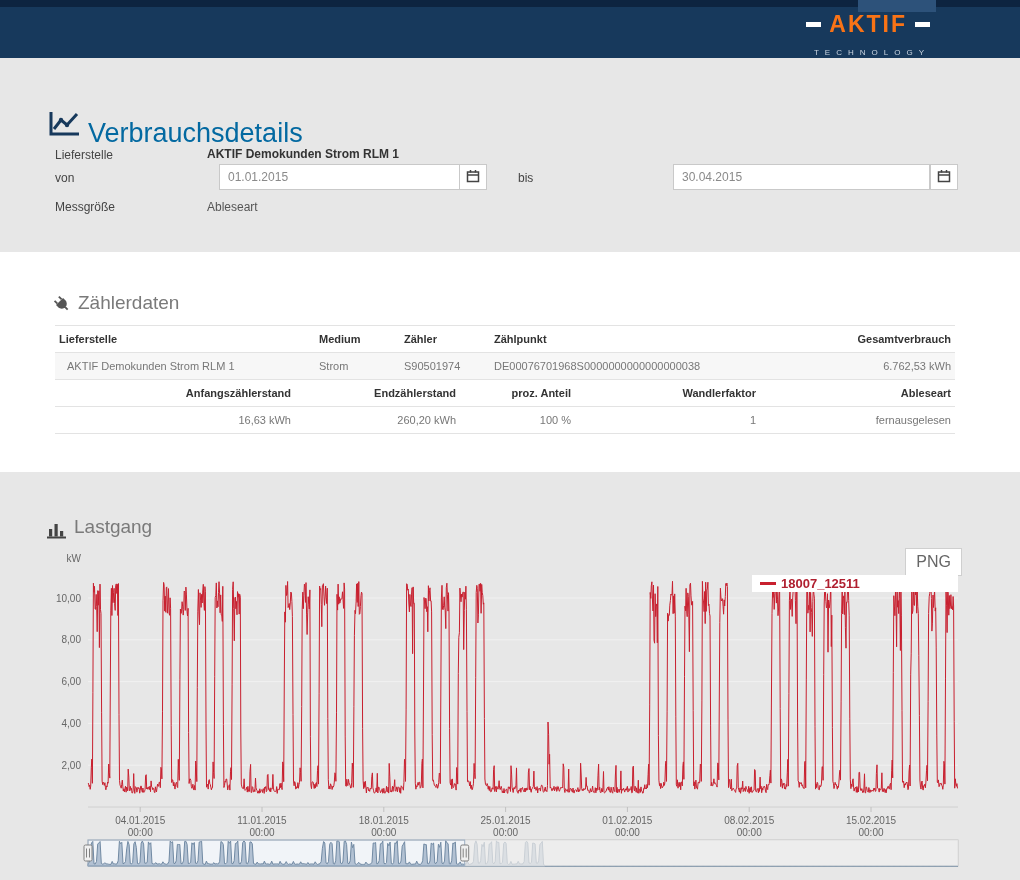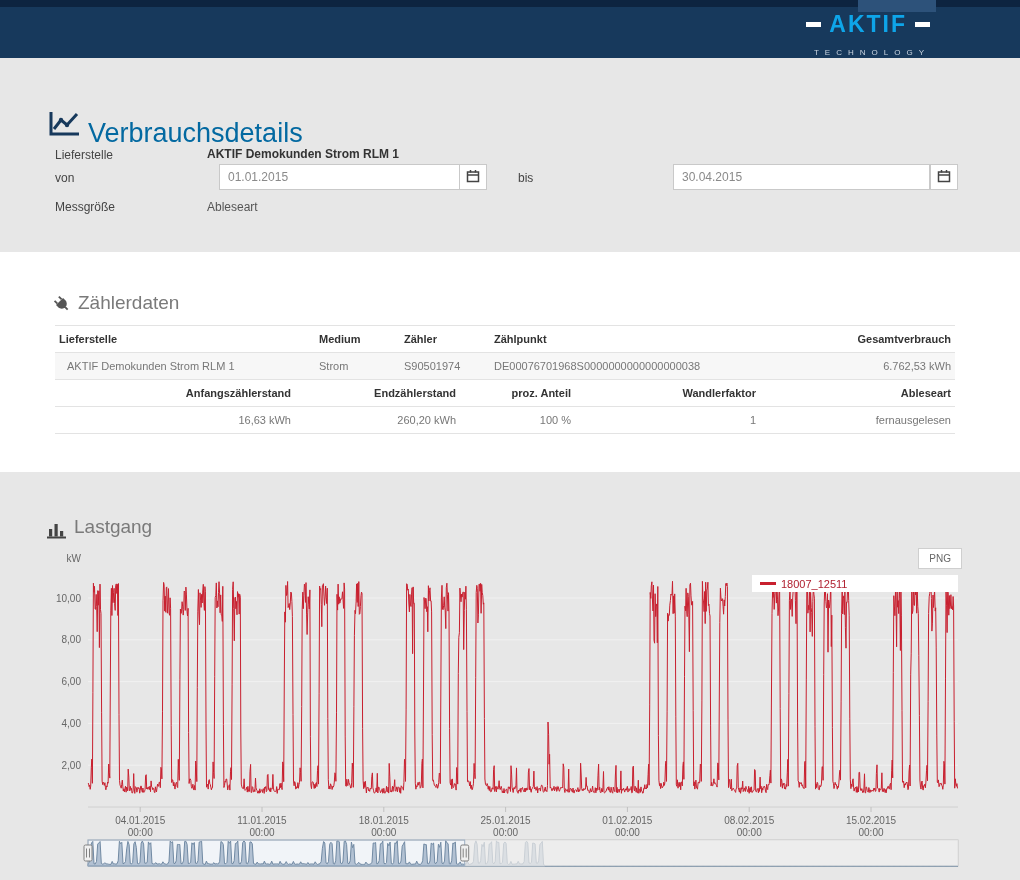--- a/index.html
+++ b/index.html
@@ -5,21 +5,21 @@
   *{margin:0;padding:0;box-sizing:border-box}
   html,body{background:#d6d6d6}
   body{font-family:"Liberation Sans",sans-serif}
   .page{position:relative;width:1020px;height:880px;background:#e7e7e7;overflow:hidden}
 
   
   .app-header{position:absolute;left:0;top:0;width:1020px;height:58px;background:#17395c}
   .header-strip{position:absolute;left:0;top:0;width:1020px;height:7px;background:#0d2440}
   .logo-accent{position:absolute;top:0;right:84px;width:78px;height:12px;background:#2d527a}
   .logo{position:absolute;top:13px;right:90px;display:flex;flex-direction:column;align-items:flex-end}
-  .logo-main{display:flex;align-items:center;gap:8px;color:#0ea5e9;font-size:23px;font-weight:bold;letter-spacing:2px;line-height:1}
+  .logo-main{display:flex;align-items:center;gap:8px;color:#f97316;font-size:23px;font-weight:bold;letter-spacing:2px;line-height:1}
   .logo-bar{width:15px;height:5px;background:#fff}
   .logo-sub{color:#c9d4e0;font-size:8px;letter-spacing:6px;margin-top:12px}
 
   
   .title-lg{position:absolute;left:88px;top:118px;font-size:27px;font-weight:300;color:#0369a1}
   .icon-lg{position:absolute;left:48px;top:110px}
   .title-md{position:absolute;font-size:19px;font-weight:400;color:#7a7a7a}
   .icon-md{position:absolute}
 
   
@@ -36,26 +36,26 @@
   th,td{padding:7px 4px;overflow:hidden;white-space:nowrap}
   th{font-weight:bold;color:#333;text-align:left}
   td{color:#777}
   .t-right{text-align:right}
   .row-shade{background:#f7f7f7}
   .tblA{border-top:1px solid #e3e3e3}
   .tblA tr, .tblB tr{border-bottom:1px solid #e3e3e3}
   .indent{padding-left:12px}
 
   
-  .png-btn{position:absolute;right:58px;top:548px;background:#fff;border:1px solid #cfcfcf;color:#666;font-size:10px;padding:4px 10px;cursor:pointer;font-family:"Liberation Sans",sans-serif}
+  .png-btn{position:absolute;right:58px;top:548px;background:#fff;border:1px solid #cfcfcf;color:#666;font-size:16px;padding:4px 10px;cursor:pointer;font-family:"Liberation Sans",sans-serif}
   .chart-wrap{position:absolute;left:40px;top:545px;width:940px;height:335px}
   .chart-wrap svg{display:block}
   .legend{position:absolute;left:712px;top:30px;width:206px;height:17px;background:#fff;display:flex;align-items:center;gap:5px;padding:0 8px}
   .legend-line{display:inline-block;width:16px;height:3px;background:#c8202f}
-  .legend-label{font-size:11px;font-weight:normal;color:#b02030}
+  .legend-label{font-size:13px;font-weight:bold;color:#b02030}
 </style>
 </head>
 <body>
 
 <div class="page">
 
   <div class="app-header">
     <div class="header-strip"></div>
     <div class="logo-accent"></div>
     <div class="logo">

